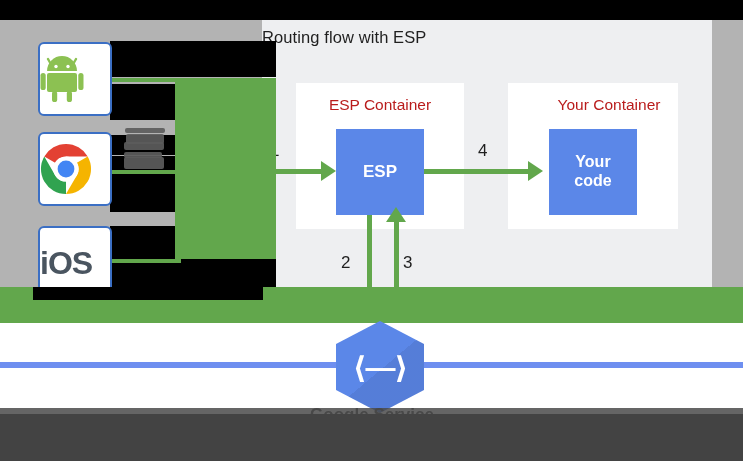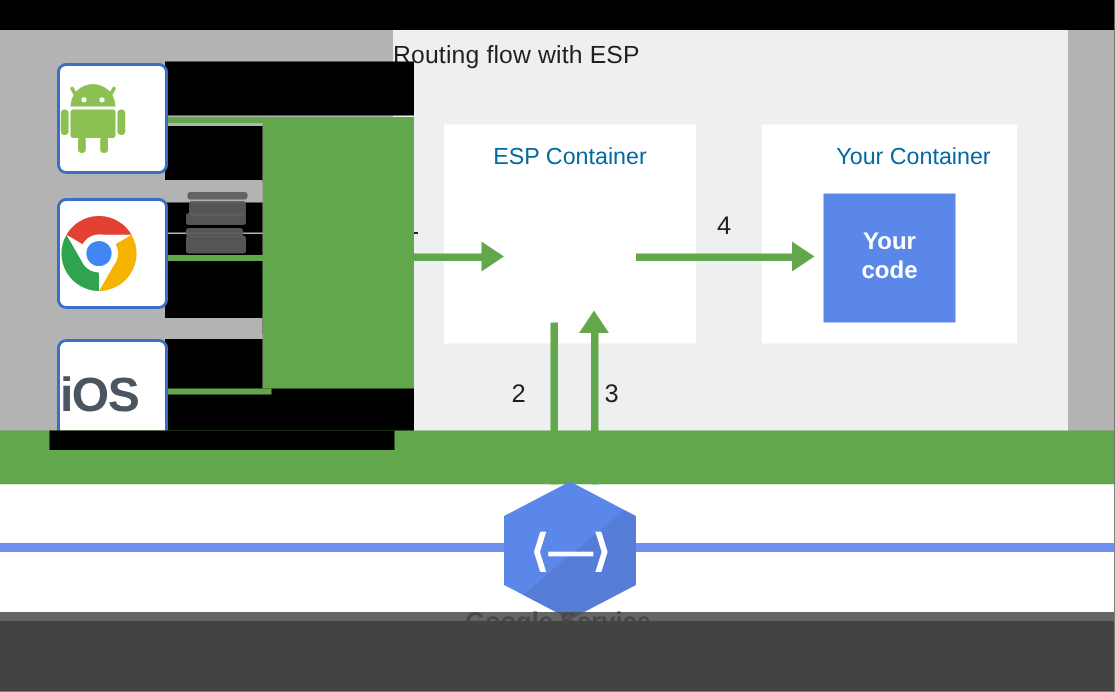--- a/index.html
+++ b/index.html
@@ -30,21 +30,21 @@
     letter-spacing:.1px;
   }
 
   
   .container-card{background:#ffffff;}
   #esp-container-card{left:296px;top:83px;width:168px;height:146px;}
   #your-container-card{left:508px;top:83px;width:170px;height:146px;}
 
   .container-label{
     position:absolute;text-align:center;
-    font-size:15.5px;color:#0369a1;
+    font-size:15.5px;color:#b91c1c;
   }
   #esp-container-label{left:296px;top:96px;width:168px;}
   #your-container-label{left:524px;top:96px;width:170px;}
 
   
   .blue-box{
     background:#5b87e8;
     display:flex;align-items:center;justify-content:center;
     color:#ffffff;font-weight:bold;text-align:center;
     line-height:1.18;
@@ -181,20 +181,23 @@
 
   <div class="layer" id="esp-panel"></div>
   <div id="panel-title">Routing flow with ESP</div>
 
   <div class="layer container-card" id="esp-container-card"></div>
   <div class="layer container-card" id="your-container-card"></div>
 
   <div class="container-label" id="esp-container-label">ESP Container</div>
   <div class="container-label" id="your-container-label">Your Container</div>
 
+  <div class="layer blue-box" id="esp-box">
+    <span>ESP</span>
+  </div>
   <div class="layer blue-box" id="yourcode-box">
     <span><span>Your</span><br><span>code</span></span>
   </div>
 
   <div class="layer garrow-line" id="arrow1-line"></div>
   <div class="layer" id="arrow1-head"></div>
   <div class="layer" id="num1">1</div>
 
   <div class="layer garrow-line" id="arrow4-line"></div>
   <div class="layer" id="arrow4-head"></div>

